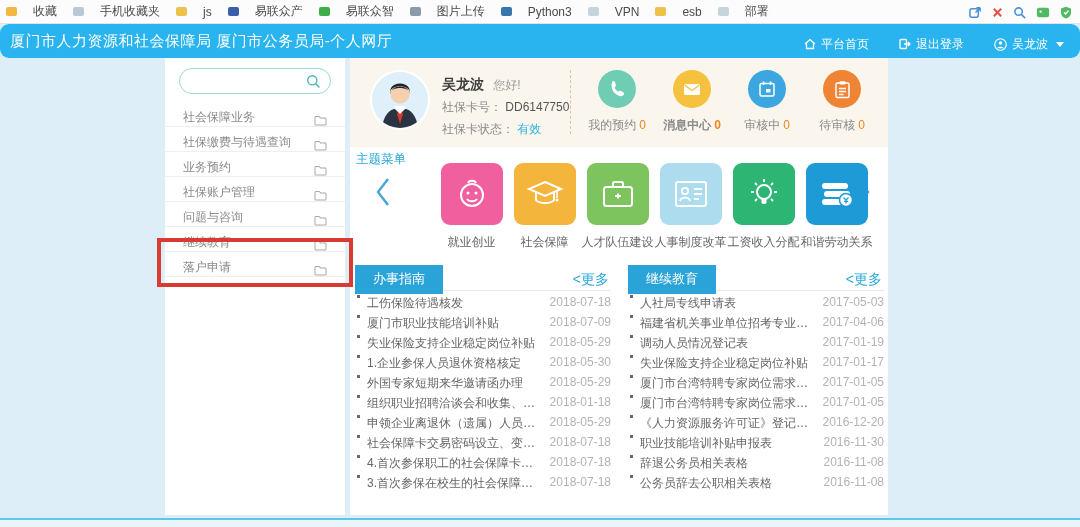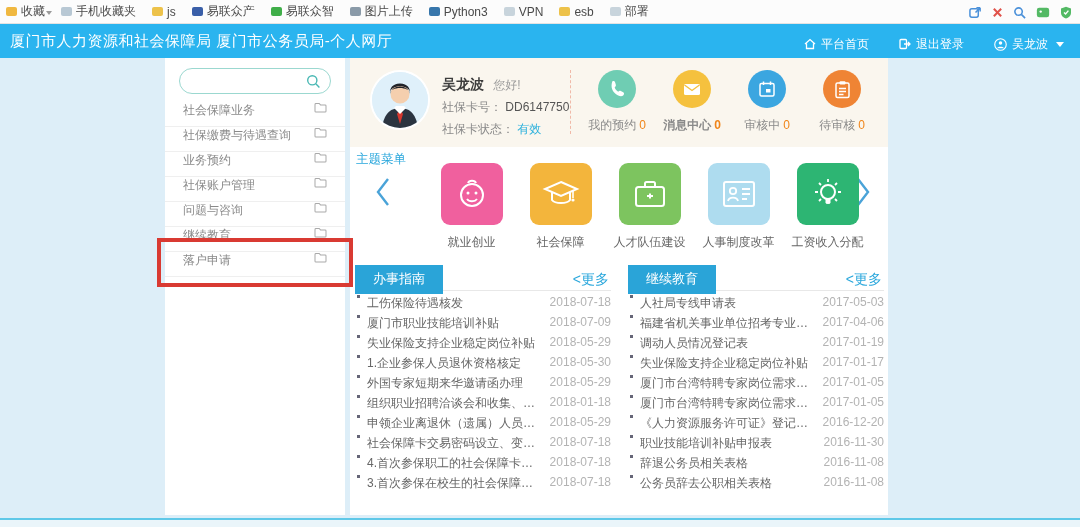--- a/index.html
+++ b/index.html
@@ -3,46 +3,46 @@
 <meta charset="utf-8">
 <style>
   * { margin:0; padding:0; box-sizing:border-box; }
   html,body { width:1080px; height:527px; overflow:hidden; }
   body { font-family:"Liberation Sans","DejaVu Sans",sans-serif; background:#ddeef8; position:relative; }
 
   
   .bookmarks-bar { position:absolute; left:0; top:0; width:1080px; height:24px;
     background:#fcfcfc; border-bottom:1px solid #e3e3e3; display:flex; align-items:center;
     padding-left:6px; gap:16px; font-size:12px; color:#4a4a4a; }
-  .bm-item { display:flex; align-items:center; gap:4px; cursor:pointer; white-space:nowrap; }
+  .bm-item { display:flex; align-items:center; gap:16px; cursor:pointer; white-space:nowrap; }
   .bm-ico { width:11px; height:9px; border-radius:2px; display:inline-block; }
   .caret { width:0; height:0; border-left:3px solid transparent; border-right:3px solid transparent;
     border-top:4px solid #9a9a9a; display:inline-block; margin-left:2px; }
   .bm-right { position:absolute; right:8px; top:0; height:24px; display:flex; align-items:center; gap:10px; }
   .bm-right svg { display:block; }
 
   
   .app-header { position:absolute; left:0; top:24px; width:1080px; height:34px; background:#2ab4ef;
-    display:flex; align-items:center; color:#fff; }
+    display:flex; align-items:center; color:#fff;border-radius:9px; }
   .app-title { font-size:15px; padding-left:10px; letter-spacing:0.5px; }
   .header-links { position:absolute; right:16px; top:0; height:40px; display:flex; align-items:center; gap:30px; font-size:12px; }
   .header-link { display:flex; align-items:center; gap:5px; cursor:pointer; }
   .header-link svg { display:block; }
   .caret-w { width:0; height:0; border-left:4px solid transparent; border-right:4px solid transparent;
     border-top:5px solid #fff; display:inline-block; margin-left:3px; }
 
   
   .sidebar { position:absolute; left:165px; top:58px; width:180px; height:457px; background:#fff; padding-top:10px; }
   .search-wrap { margin:0 14px 8px 14px; height:26px; border:1px solid #9bd8d0; border-radius:13px;
     position:relative; background:#fff; }
   .search-input { width:100%; height:100%; border:none; outline:none; background:transparent;
     border-radius:13px; padding:0 28px 0 12px; font-size:12px; color:#666; }
   .search-icon { position:absolute; right:9px; top:5px; }
   .menu { list-style:none; }
-  .menu-item { height:25px; display:flex; align-items:flex-start; justify-content:space-between;
+  .menu-item { height:25px; display:flex; align-items:flex-end; justify-content:space-between;
     padding:0 18px; font-size:12px; color:#8a8a8a; border-bottom:1px solid #efefef; cursor:pointer; }
   .menu-item svg { flex:none; }
 
   
   .annotation-box { position:absolute; left:157px; top:238px; width:196px; height:49px;
     border:4px solid #d93a32; z-index:50; pointer-events:none; }
 
   
   .main { position:absolute; left:350px; top:58px; width:538px; height:457px; background:#fff; }
 
@@ -54,21 +54,21 @@
   .greet { color:#9a9a9a; font-size:12px; }
   .dash-divider { position:absolute; left:220px; top:12px; height:64px; border-left:1px dashed #f0b9a8; }
   .stat { position:absolute; top:12px; width:76px; text-align:center; cursor:pointer; }
   .stat-circle { width:38px; height:38px; border-radius:50%; margin:0 auto; display:flex; align-items:center; justify-content:center; }
   .stat-label { margin-top:9px; font-size:12px; color:#8a8a8a; white-space:nowrap; }
   .stat-count { color:#f08519; margin-left:3px; }
 
   .theme-title { position:absolute; left:6px; top:93px; font-size:12.5px; color:#2aa7dc; }
   .arrow-btn { position:absolute; top:118px; cursor:pointer; }
   .arrow-prev { left:24px; } .arrow-next { right:16px; }
-  .tiles { position:absolute; left:85px; top:105px; display:flex;gap:16px; }
+  .tiles { position:absolute; left:85px; top:105px; display:flex; }
   .tile-col { width:73px; text-align:center; cursor:pointer; }
   .tile { width:62px; height:62px; border-radius:9px; margin:0 auto; display:flex; align-items:center; justify-content:center; }
   .tile-label { margin-top:9px; font-size:12px; color:#666; white-space:nowrap; }
 
   .col { position:absolute; top:207px; width:256px; }
   .col-guide { left:5px; } .col-download { left:278px; }
   .col-head { position:relative; height:26px; border-bottom:1px solid #e8e8e8; }
   .col-tab { display:inline-block; background:#2aa4d8; color:#fff; font-size:13px;
     padding:5px 18px 6px 18px; cursor:pointer; }
   .col-more { position:absolute; right:2px; top:6px; font-size:14px; color:#2aa7dc; cursor:pointer; }
@@ -381,20 +381,32 @@
     <div class="tile-col">
       <div class="tile" style="background-color: rgb(45, 181, 115);">
         <svg width="36" height="36" viewBox="0 0 36 36">
             <circle cx="18" cy="16" r="7" fill="none" stroke="#fff" stroke-width="2"></circle>
             <path d="M15.5 23 H20.5 V26.5 Q20.5 28 18 28 Q15.5 28 15.5 26.5 Z" fill="#fff"></path>
             <path d="M18 3 V6 M31 16 H28 M8 16 H5 M27 7 L25 9 M9 7 L11 9 M27 25 L25 23 M9 25 L11 23" stroke="#fff" stroke-width="1.8"></path>
           </svg>
       </div>
       <div class="tile-label">工资收入分配</div>
     </div>
+    <div class="tile-col">
+      <div class="tile" style="background-color: rgb(30, 154, 214);">
+        <svg width="38" height="34" viewBox="0 0 38 34">
+            <rect x="4" y="6" width="26" height="6" rx="3" fill="#fff"></rect>
+            <rect x="6" y="14" width="26" height="6" rx="3" fill="#fff"></rect>
+            <rect x="4" y="22" width="22" height="6" rx="3" fill="#fff"></rect>
+            <circle cx="28" cy="23" r="6.5" fill="#fff" stroke="#1e9ad6" stroke-width="1.5"></circle>
+            <path d="M25.5 20.5 L28 23.2 L30.5 20.5 M28 23.2 V26.5 M26 24.4 H30" stroke="#1e9ad6" stroke-width="1.2" fill="none"></path>
+          </svg>
+      </div>
+      <div class="tile-label">和谐劳动关系</div>
+    </div>
   </div>
 
   <div class="col col-guide">
     <div class="col-head">
       <span class="col-tab">办事指南</span>
       <span class="col-more">&lt;更多</span>
     </div>
     <div class="doc-list">
 
         <div class="doc-row">

